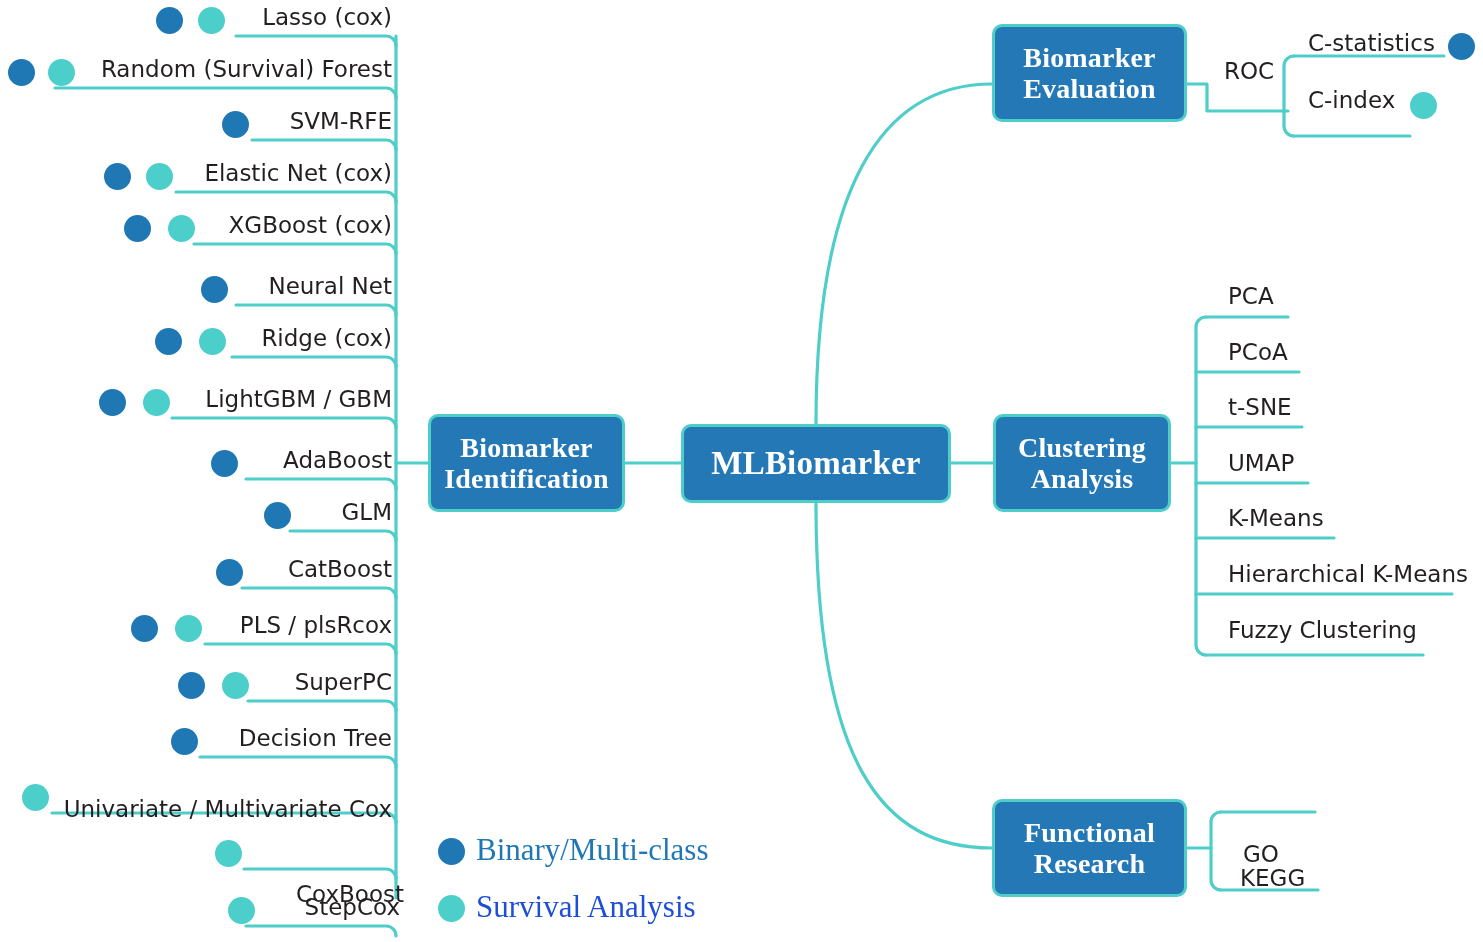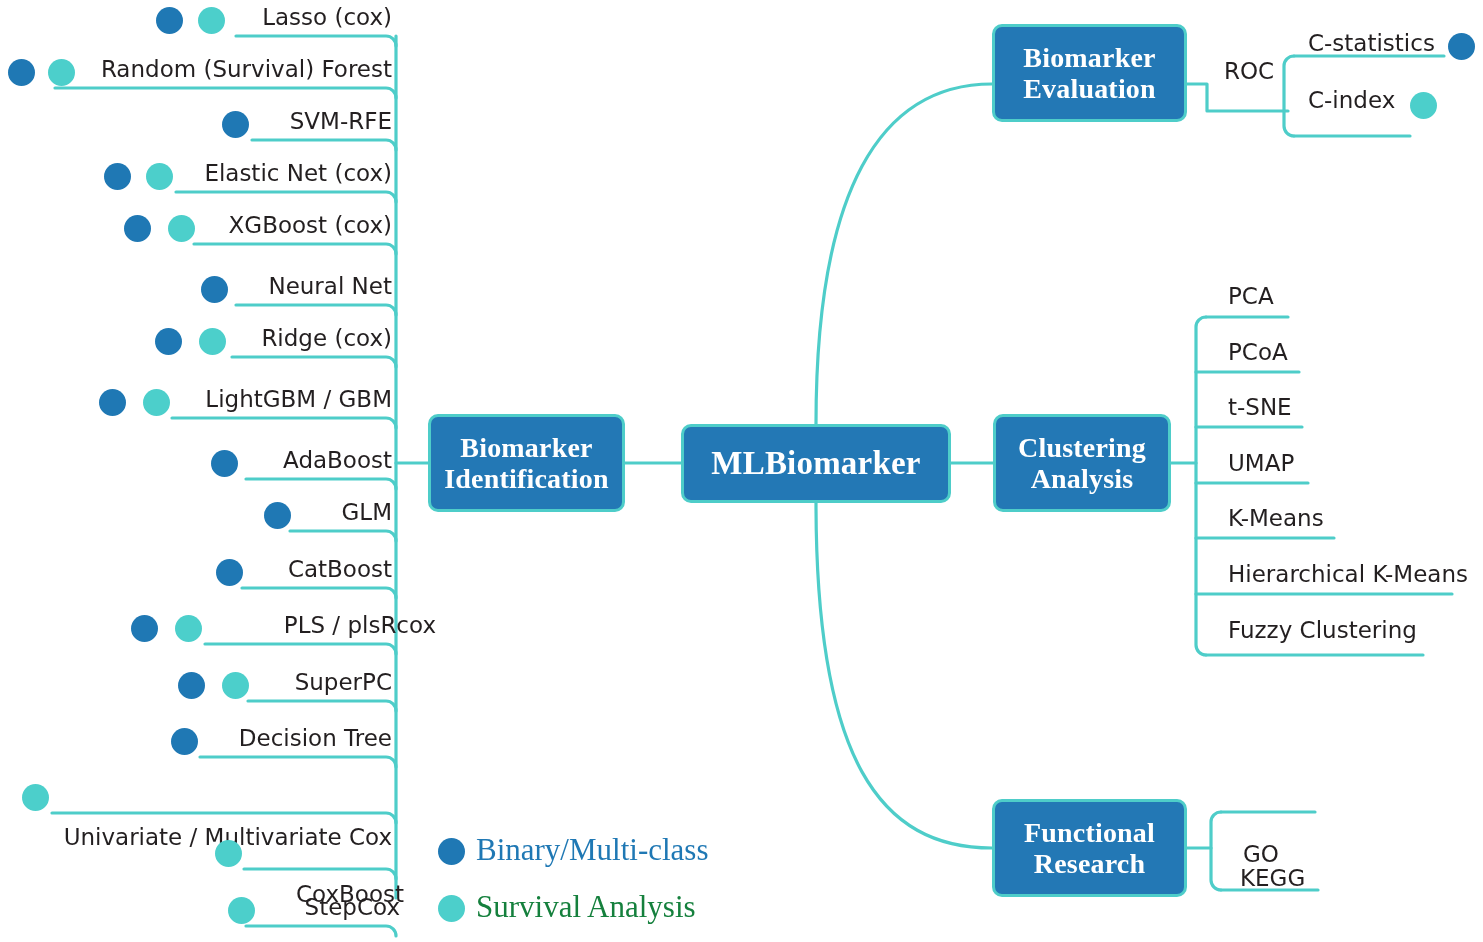--- a/index.html
+++ b/index.html
@@ -24,21 +24,21 @@
   .leaf.right{text-align:center;}
 
   .dot{position:absolute;border-radius:50%;}
   .dot.blue{background:#1f78b4;}
   .dot.teal{background:#4ccfcb;}
 
   
   .legend{position:absolute;font-family:"Liberation Serif","DejaVu Serif",serif;
           font-size:31px;white-space:nowrap;}
   .legend.blue{color:#1f78b4;}
-  .legend.teal{color:#15803d;}
+  .legend.teal{color:#1d4ed8;}
 </style>
 </head>
 <body>
 
 <div id="canvas">
 
   <svg class="wires" viewBox="0 0 1483 942" xmlns="http://www.w3.org/2000/svg">
     <g fill="none" stroke="#4ecdc9" stroke-width="3.2" stroke-linecap="round" stroke-linejoin="round">
 
       <path d="M396 36 v862"></path>
@@ -173,37 +173,37 @@
     <span>GLM</span>
   </div>
 
   <div class="dot blue" style="left:216px;top:559px;width:27px;height:27px;"></div>
   <div class="leaf left" style="left:0px;top:556px;width:392px;">
     <span>CatBoost</span>
   </div>
 
   <div class="dot blue" style="left:131px;top:615px;width:27px;height:27px;"></div>
   <div class="dot teal" style="left:175px;top:615px;width:27px;height:27px;"></div>
-  <div class="leaf left" style="left:0px;top:612px;width:392px;margin-left:44px;">
+  <div class="leaf left" style="left:0px;top:612px;width:392px;">
     <span>PLS / plsRcox</span>
   </div>
 
   <div class="dot blue" style="left:178px;top:672px;width:27px;height:27px;"></div>
   <div class="dot teal" style="left:222px;top:672px;width:27px;height:27px;"></div>
   <div class="leaf left" style="left:0px;top:669px;width:392px;">
     <span>SuperPC</span>
   </div>
 
   <div class="dot blue" style="left:171px;top:728px;width:27px;height:27px;"></div>
   <div class="leaf left" style="left:0px;top:725px;width:392px;">
     <span>Decision Tree</span>
   </div>
 
   <div class="dot teal" style="left:22px;top:784px;width:27px;height:27px;"></div>
-  <div class="leaf left" style="left:0px;top:824px;width:392px;">
+  <div class="leaf left" style="left:0px;top:796px;width:392px;">
     <span>Univariate / Multivariate Cox</span>
   </div>
 
   <div class="dot teal" style="left:215px;top:840px;width:27px;height:27px;"></div>
   <div class="leaf left" style="left:12px;top:837px;width:392px;margin-top:44px;">
     <span>CoxBoost</span>
   </div>
 
   <div class="dot teal" style="left:228px;top:897px;width:27px;height:27px;"></div>
   <div class="leaf left" style="left:0px;top:894px;width:392px;padding-left:8px;">

